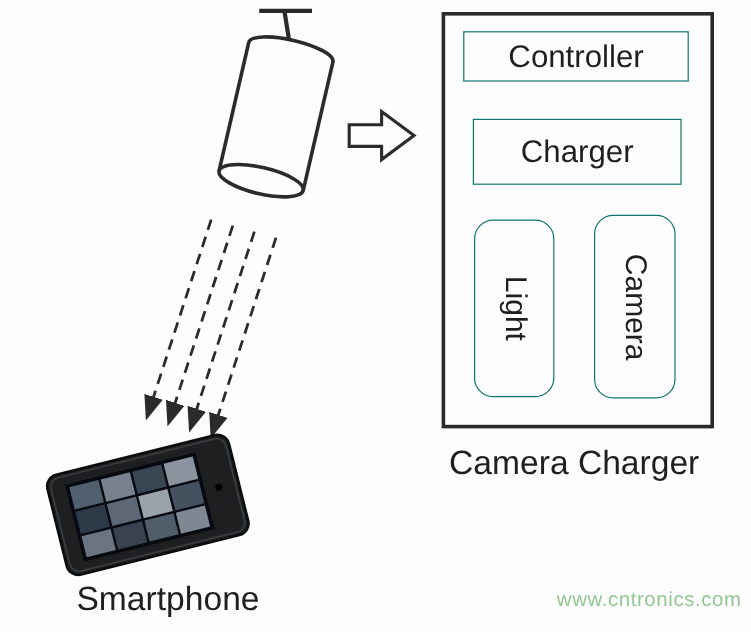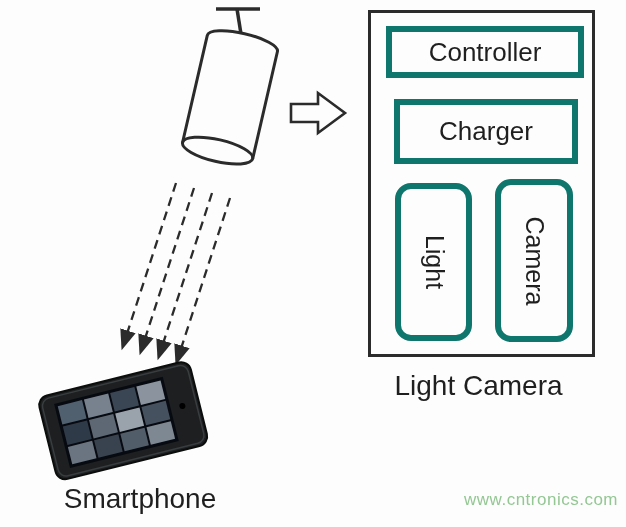--- a/index.html
+++ b/index.html
@@ -12,21 +12,21 @@
     overflow:hidden;
   }
   .abs{position:absolute;}
   
   .charger-box{
     left:368px;top:10px;width:221px;height:341px;
     border:3px solid #2b2b2b;background:#fdfdfd;
   }
   .inner-box{
     position:absolute;
-    border:6px solid #0f766e;
+    border:1px solid #0f766e;
     display:flex;align-items:center;justify-content:center;
     font-size:26px;background:#fdfdfd;
   }
   .box-controller{left:15px;top:13px;width:186px;height:40px;}
   .box-rotator{left:23px;top:86px;width:172px;height:53px;}
   .box-light{left:24px;top:170px;width:65px;height:146px;border-radius:16px;}
   .box-camera{left:124px;top:166px;width:66px;height:151px;border-radius:16px;}
   .vtext{
     position:absolute;left:50%;top:50%;
     transform:translate(-50%,-50%) rotate(90deg);
@@ -113,19 +113,19 @@
       <span class="htext">Charger</span>
     </div>
     <div class="inner-box box-light">
       <span class="vtext">Light</span>
     </div>
     <div class="inner-box box-camera">
       <span class="vtext">Camera</span>
     </div>
   </div>
 
-  <div class="abs label-light-charger">Light Camera</div>
+  <div class="abs label-light-charger">Camera Charger</div>
 
   <div class="abs label-smartphone">Smartphone</div>
 
   <div class="abs watermark">www.cntronics.com</div>
 
 </div>
 
 </body></html>

